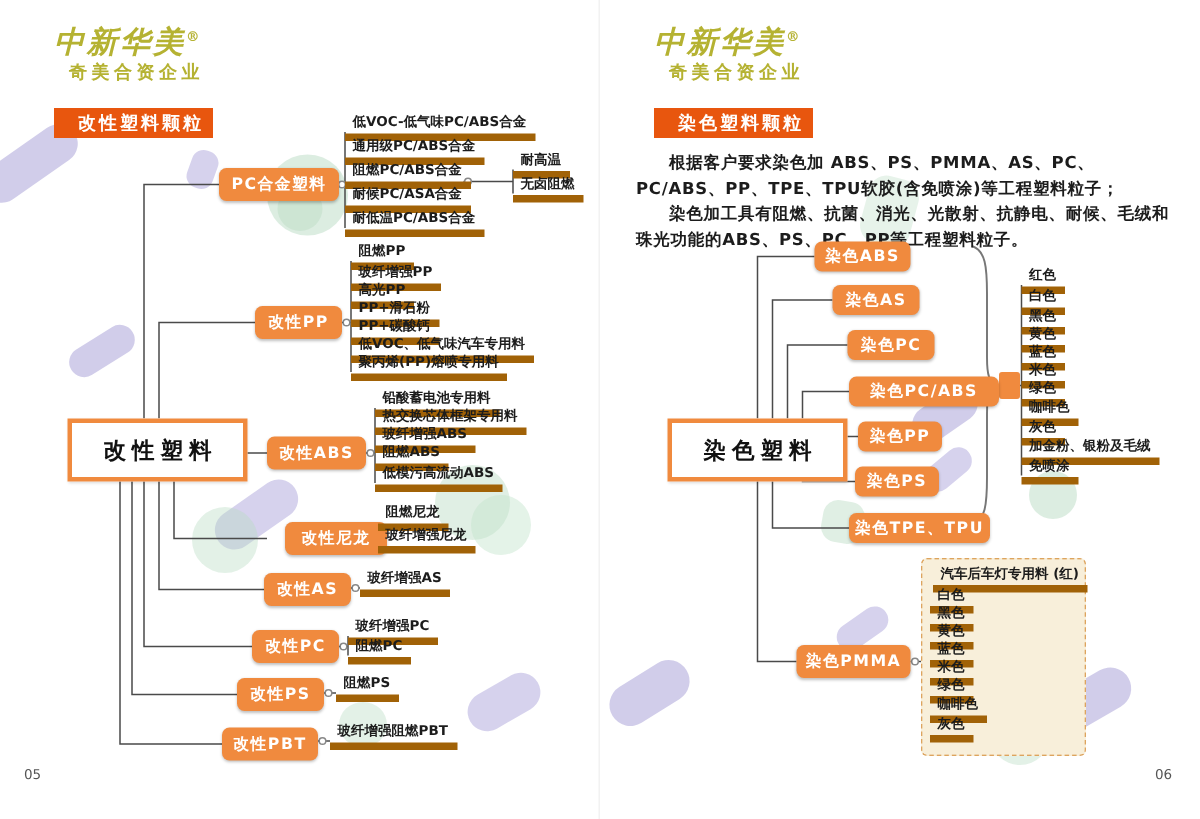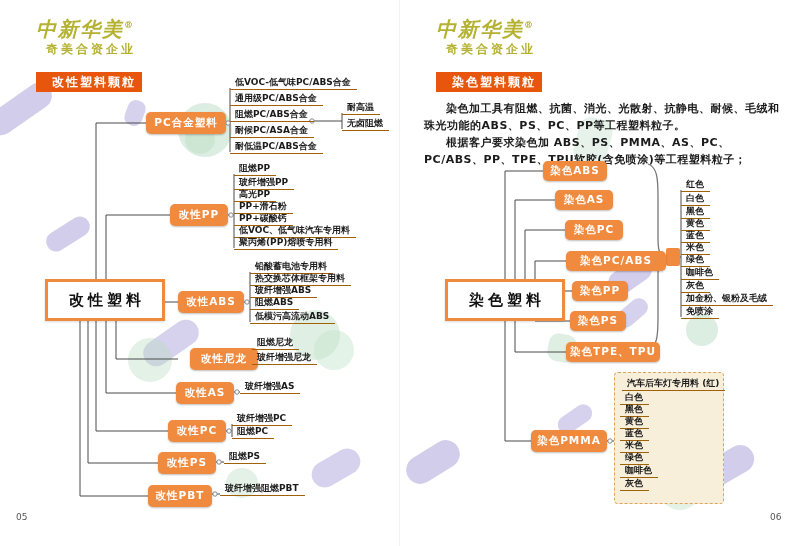--- a/index.html
+++ b/index.html
@@ -17,21 +17,21 @@
   .badge{position:absolute;z-index:2;background:var(--badge-orange);color:#fff;font-weight:bold;
          font-size:12px;letter-spacing:2px;display:flex;align-items:center;justify-content:center;padding-left:10px;}
   .root{position:absolute;z-index:2;background:#fff;border:3px solid var(--node-orange);
         border-radius:0;color:#111;font-weight:bold;font-size:15px;letter-spacing:4px;
         padding-left:4px;display:flex;align-items:center;justify-content:center;
         box-shadow:0 1px 2px rgba(0,0,0,.15);}
   .node{position:absolute;z-index:2;background:var(--node-orange);color:#fff;font-weight:bold;
         font-size:10.5px;letter-spacing:1px;border-radius:5px;white-space:nowrap;
         display:flex;align-items:center;justify-content:center;box-shadow:0 1px 2px rgba(0,0,0,.25);}
   .leaf{position:absolute;z-index:2;font-size:9px;font-weight:bold;color:#1c1c1c;
-        height:11px;line-height:11px;border-bottom:1px solid #a16207;
+        height:11px;line-height:11px;border-bottom:5px solid #a16207;
         padding:0 6px 1px 5px;white-space:nowrap;}
   .intro{position:absolute;z-index:2;font-size:11px;font-weight:bold;color:#1c1c1c;
          line-height:1.55;letter-spacing:0.5px;}
   .intro p{margin:0;text-indent:2em;}
   .cream-box{position:absolute;z-index:1;background:var(--cream-box);
              border:1px dashed #dda45e;border-radius:4px;}
   .pagenum{position:absolute;z-index:2;font-size:9px;color:#555;}
 </style>
 </head>
 <body>
@@ -170,22 +170,22 @@
 
   <div class="pagenum" style="left:16px;top:512px">05</div>
 
   <div class="logo" style="left:436px;top:14px">
     <div class="logo-script"><span>中新华美</span><sup>®</sup></div>
     <div class="logo-sub">奇美合资企业</div>
   </div>
   <div class="badge" style="left:436px;top:72px;width:96px;height:20px">染色塑料颗粒</div>
 
   <div class="intro" style="left:424px;top:100px;width:364px">
+    <p>根据客户要求染色加 ABS、PS、PMMA、AS、PC、PC/ABS、PP、TPE、TPU软胶(含免喷涂)等工程塑料粒子；</p>
     <p>染色加工具有阻燃、抗菌、消光、光散射、抗静电、耐候、毛绒和珠光功能的ABS、PS、PC、PP等工程塑料粒子。</p>
-    <p>根据客户要求染色加 ABS、PS、PMMA、AS、PC、PC/ABS、PP、TPE、TPU软胶(含免喷涂)等工程塑料粒子；</p>
   </div>
 
   <div class="root" style="left:445px;top:279px;width:110px;height:36px">染色塑料</div>
 
   <div class="node" style="left:543px;top:161px;width:64px;height:20px">染色ABS</div>
   <div class="node" style="left:555px;top:190px;width:58px;height:20px">染色AS</div>
   <div class="node" style="left:565px;top:220px;width:58px;height:20px">染色PC</div>
   <div class="node" style="left:566px;top:251px;width:100px;height:20px">染色PC/ABS</div>
   <div class="node" style="left:572px;top:281px;width:56px;height:20px">染色PP</div>
   <div class="node" style="left:570px;top:311px;width:56px;height:20px">染色PS</div>

